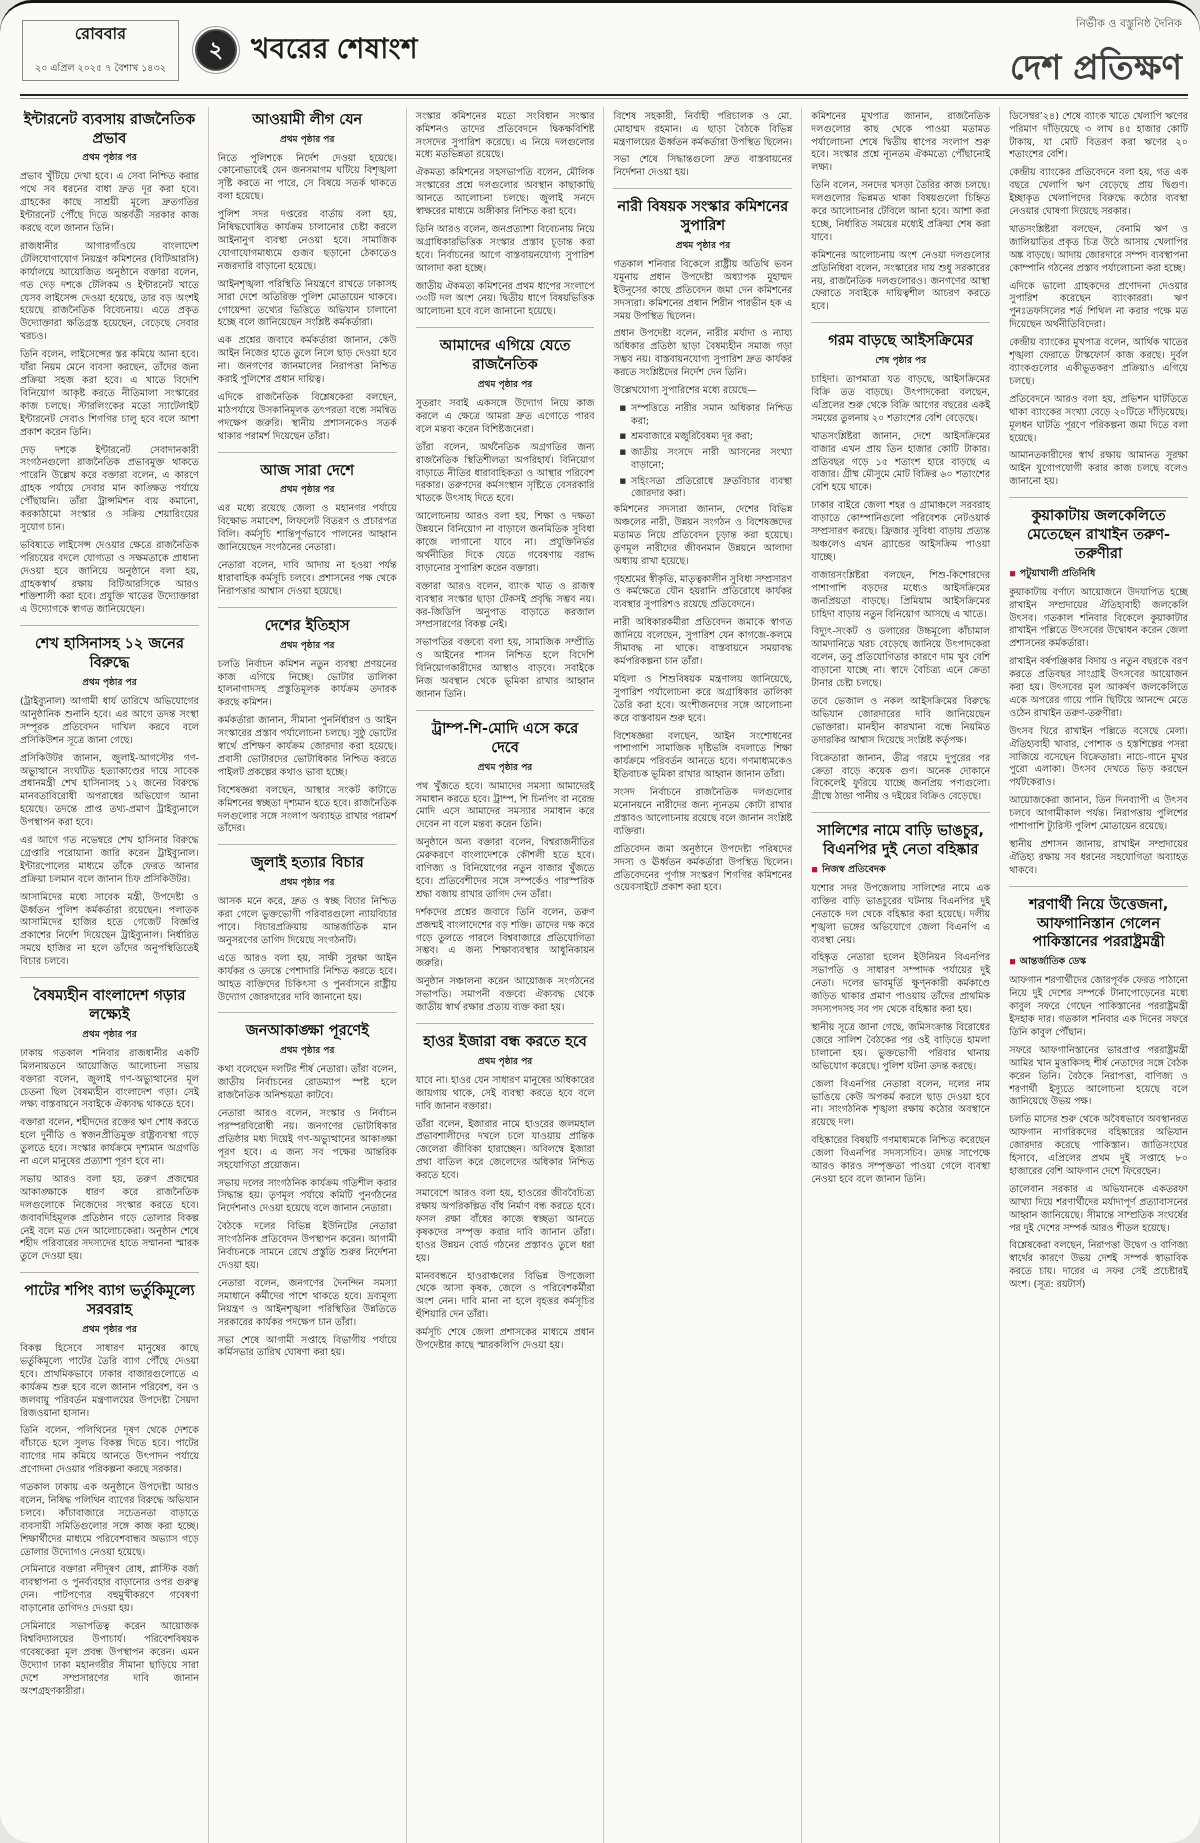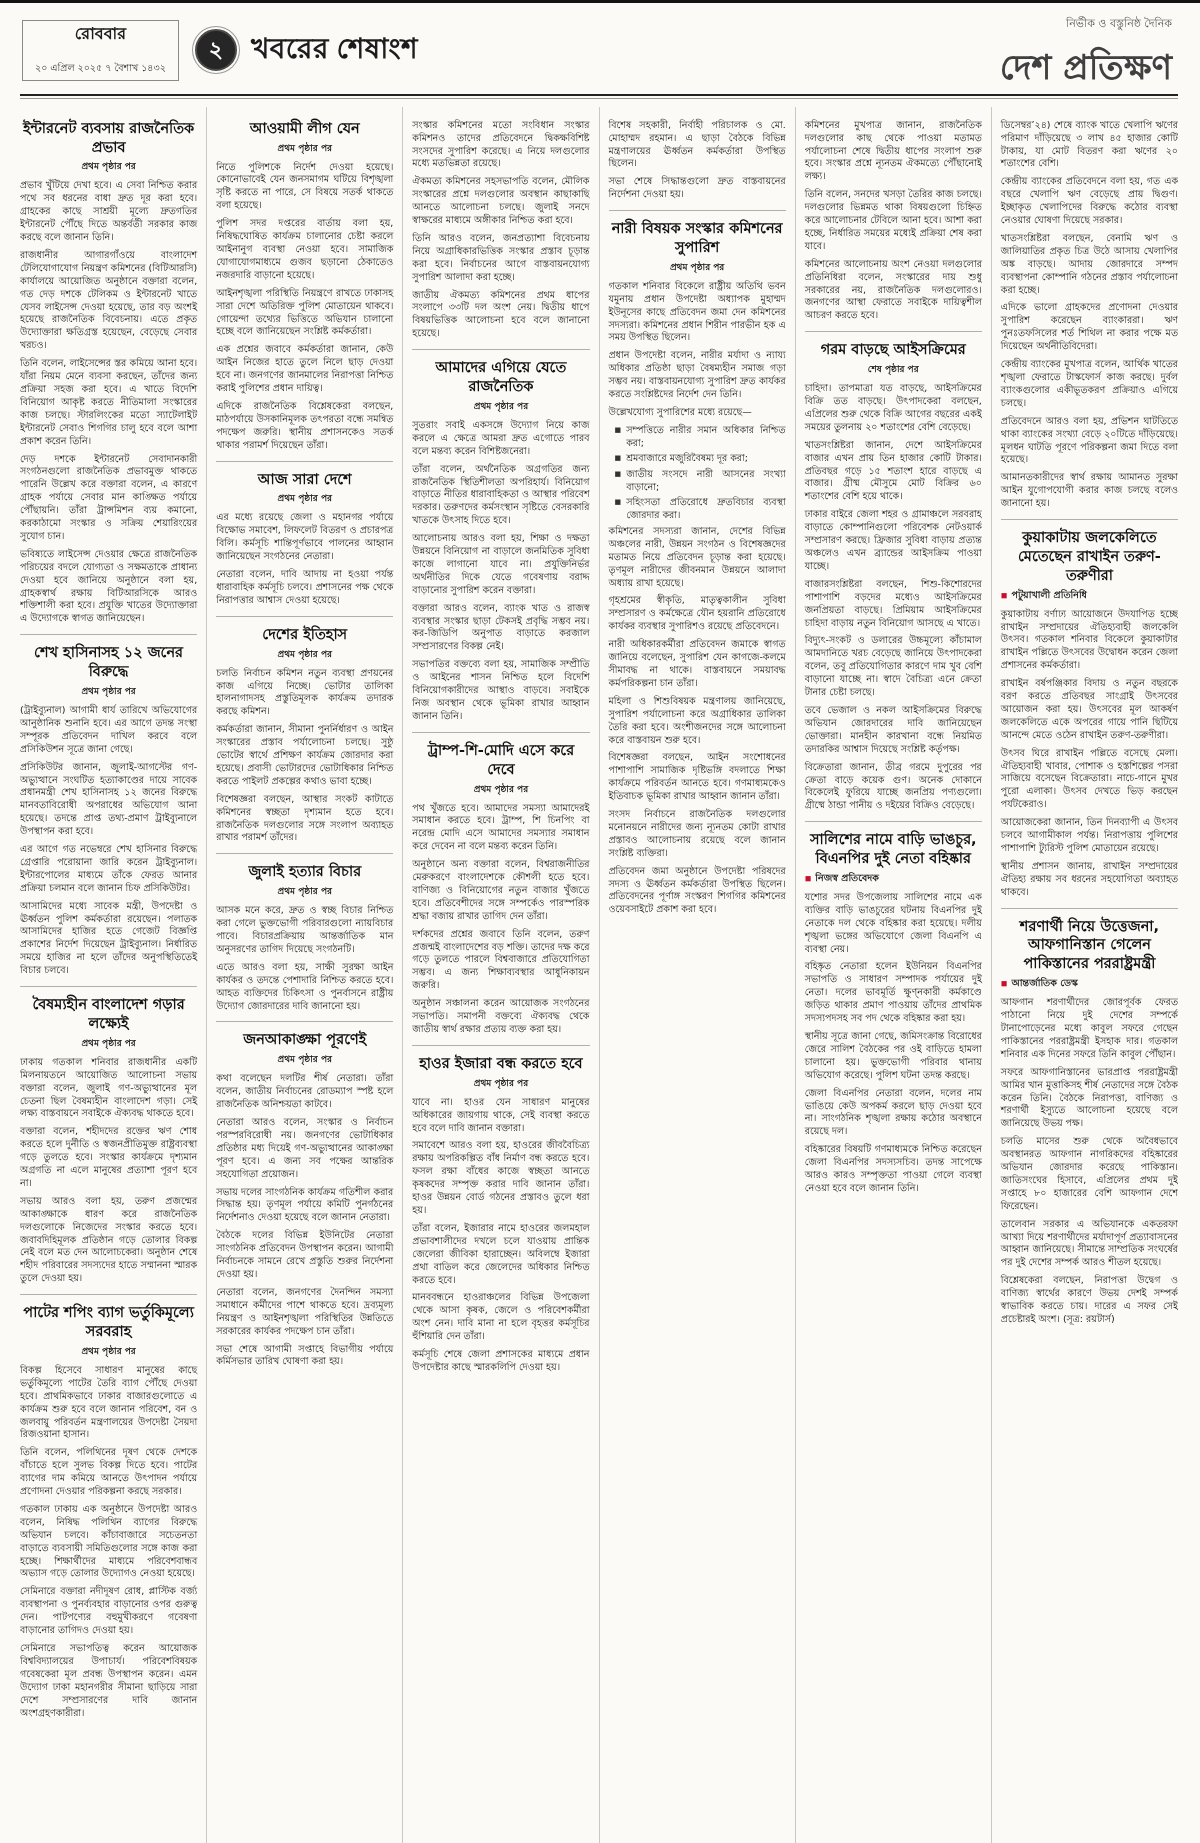--- a/index.html
+++ b/index.html
@@ -6,23 +6,24 @@
   html,body { width:1200px; }
   body {
     font-family: "DejaVu Sans", "Liberation Sans", sans-serif;
     background:#e8e6e1;
   }
   .page {
     width:1200px; height:1843px;
     background:#fbfaf7;
     color:#1c1c1c;
     border-top:3px solid #141414;
-    padding:8px 22px 14px 20px;
+    padding:8px 12px 14px 20px;
     overflow:hidden;
     position:relative;
+    border-radius:32px;
   }
   
   .masthead {
     display:flex; align-items:center;
     padding:4px 2px 8px 2px;
     border-bottom:2px solid #222;
   }
   .date-box {
     border:1px solid #8a8a86;
     padding:4px 12px;
@@ -48,21 +49,21 @@
   .header-rule { border-bottom:1px solid #9b9892; margin:2px 0 8px 0; }
 
   
   .columns { display:flex; align-items:stretch; height:1738px; overflow:hidden; }
   .col { flex:1 1 0; min-width:0; overflow:hidden; padding:0 9px; }
   .col:first-child { padding-left:0; }
   .col:last-child { padding-right:0; }
   .col + .col { border-left:1px solid #ccc8c0; }
 
   .article { border-top:1px solid #b4b0a8; margin-top:9px; padding-top:7px; }
-  .article.first { border-top:none; margin-top:12px; padding-top:0; }
+  .article.first { border-top:none; margin-top:3px; padding-top:0; }
 
   .headline {
     font-size:14.5px; font-weight:bold; line-height:1.3;
     text-align:center; color:#111;
     margin:1px 0 3px 0;
   }
   .kicker {
     font-size:9px; font-weight:bold; text-align:center;
     color:#222; margin-bottom:5px;
   }
@@ -199,22 +200,22 @@
           <div class="kicker">প্রথম পৃষ্ঠার পর</div>
           <p class="body-text">পথ খুঁজতে হবে। আমাদের সমস্যা আমাদেরই সমাধান করতে হবে। ট্রাম্প, শি চিনপিং বা নরেন্দ্র মোদি এসে আমাদের সমস্যার সমাধান করে দেবেন না বলে মন্তব্য করেন তিনি।</p>
           <p class="body-text">অনুষ্ঠানে অন্য বক্তারা বলেন, বিশ্বরাজনীতির মেরুকরণে বাংলাদেশকে কৌশলী হতে হবে। বাণিজ্য ও বিনিয়োগের নতুন বাজার খুঁজতে হবে। প্রতিবেশীদের সঙ্গে সম্পর্কেও পারস্পরিক শ্রদ্ধা বজায় রাখার তাগিদ দেন তাঁরা।</p>
           <p class="body-text">দর্শকদের প্রশ্নের জবাবে তিনি বলেন, তরুণ প্রজন্মই বাংলাদেশের বড় শক্তি। তাদের দক্ষ করে গড়ে তুলতে পারলে বিশ্ববাজারে প্রতিযোগিতা সম্ভব। এ জন্য শিক্ষাব্যবস্থার আধুনিকায়ন জরুরি।</p>
           <p class="body-text">অনুষ্ঠান সঞ্চালনা করেন আয়োজক সংগঠনের সভাপতি। সমাপনী বক্তব্যে ঐক্যবদ্ধ থেকে জাতীয় স্বার্থ রক্ষার প্রত্যয় ব্যক্ত করা হয়।</p>
         </article>
         <article class="article">
           <h2 class="headline">হাওর ইজারা বন্ধ করতে হবে</h2>
           <div class="kicker">প্রথম পৃষ্ঠার পর</div>
           <p class="body-text">যাবে না। হাওর যেন সাধারণ মানুষের অধিকারের জায়গায় থাকে, সেই ব্যবস্থা করতে হবে বলে দাবি জানান বক্তারা।</p>
+          <p class="body-text">তাঁরা বলেন, ইজারার নামে হাওরের জলমহাল প্রভাবশালীদের দখলে চলে যাওয়ায় প্রান্তিক জেলেরা জীবিকা হারাচ্ছেন। অবিলম্বে ইজারা প্রথা বাতিল করে জেলেদের অধিকার নিশ্চিত করতে হবে।</p>
           <p class="body-text">সমাবেশে আরও বলা হয়, হাওরের জীববৈচিত্র্য রক্ষায় অপরিকল্পিত বাঁধ নির্মাণ বন্ধ করতে হবে। ফসল রক্ষা বাঁধের কাজে স্বচ্ছতা আনতে কৃষকদের সম্পৃক্ত করার দাবি জানান তাঁরা। হাওর উন্নয়ন বোর্ড গঠনের প্রস্তাবও তুলে ধরা হয়।</p>
-          <p class="body-text">তাঁরা বলেন, ইজারার নামে হাওরের জলমহাল প্রভাবশালীদের দখলে চলে যাওয়ায় প্রান্তিক জেলেরা জীবিকা হারাচ্ছেন। অবিলম্বে ইজারা প্রথা বাতিল করে জেলেদের অধিকার নিশ্চিত করতে হবে।</p>
           <p class="body-text">মানববন্ধনে হাওরাঞ্চলের বিভিন্ন উপজেলা থেকে আসা কৃষক, জেলে ও পরিবেশকর্মীরা অংশ নেন। দাবি মানা না হলে বৃহত্তর কর্মসূচির হুঁশিয়ারি দেন তাঁরা।</p>
           <p class="body-text">কর্মসূচি শেষে জেলা প্রশাসকের মাধ্যমে প্রধান উপদেষ্টার কাছে স্মারকলিপি দেওয়া হয়।</p>
         </article>
       </div>
       <div class="col">
         <article class="article first">
           <p class="body-text">বিশেষ সহকারী, নির্বাহী পরিচালক ও মো. মোহাম্মদ রহমান। এ ছাড়া বৈঠকে বিভিন্ন মন্ত্রণালয়ের ঊর্ধ্বতন কর্মকর্তারা উপস্থিত ছিলেন।</p>
           <p class="body-text">সভা শেষে সিদ্ধান্তগুলো দ্রুত বাস্তবায়নের নির্দেশনা দেওয়া হয়।</p>
         </article>
         <article class="article">

